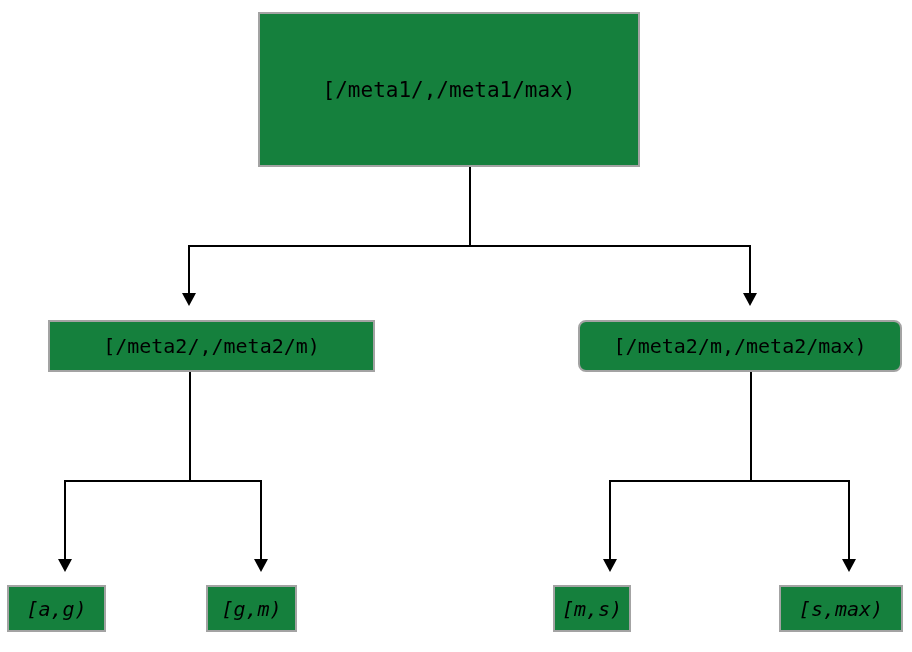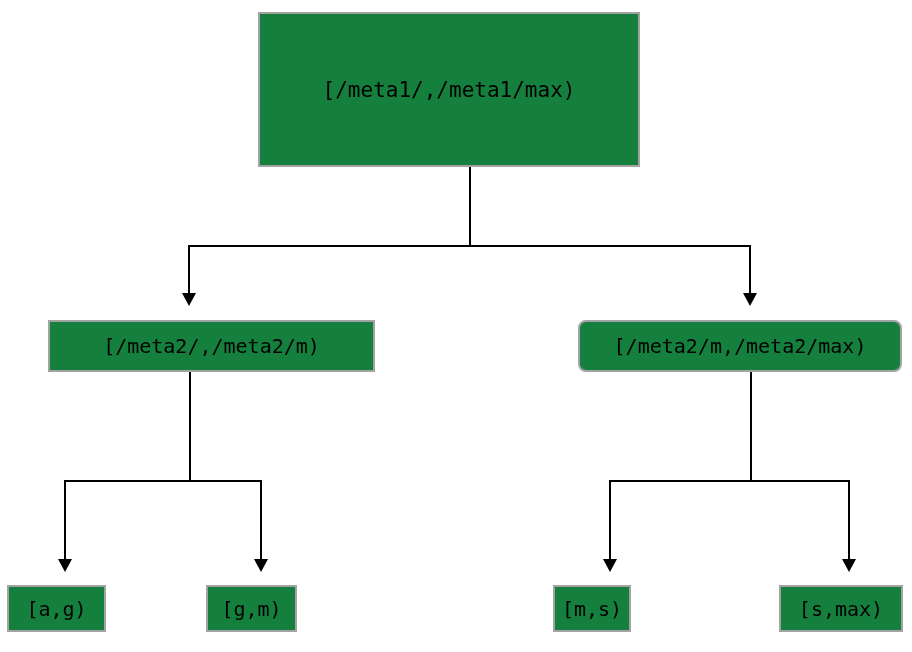--- a/index.html
+++ b/index.html
@@ -51,21 +51,21 @@
   #node-meta2-high {
     left: 578px;
     top: 320px;
     width: 324px;
     height: 52px;
     border-radius: 8px;
   }
   #node-meta2-low .node-label,
   #node-meta2-high .node-label { font-size: 20px; }
   
-  .leaf { top: 585px; height: 47px; }
+  .leaf { top: 585px; height: 47px; font-style: italic; }
   .leaf .node-label { font-size: 20px; }
   #node-leaf-ag   { left: 7px;   width: 99px; }
   #node-leaf-gm   { left: 206px; width: 91px; }
   #node-leaf-ms   { left: 553px; width: 78px; }
   #node-leaf-smax { left: 779px; width: 124px; }
 
   
   .conn {
     position: absolute;
     background: #000000;

